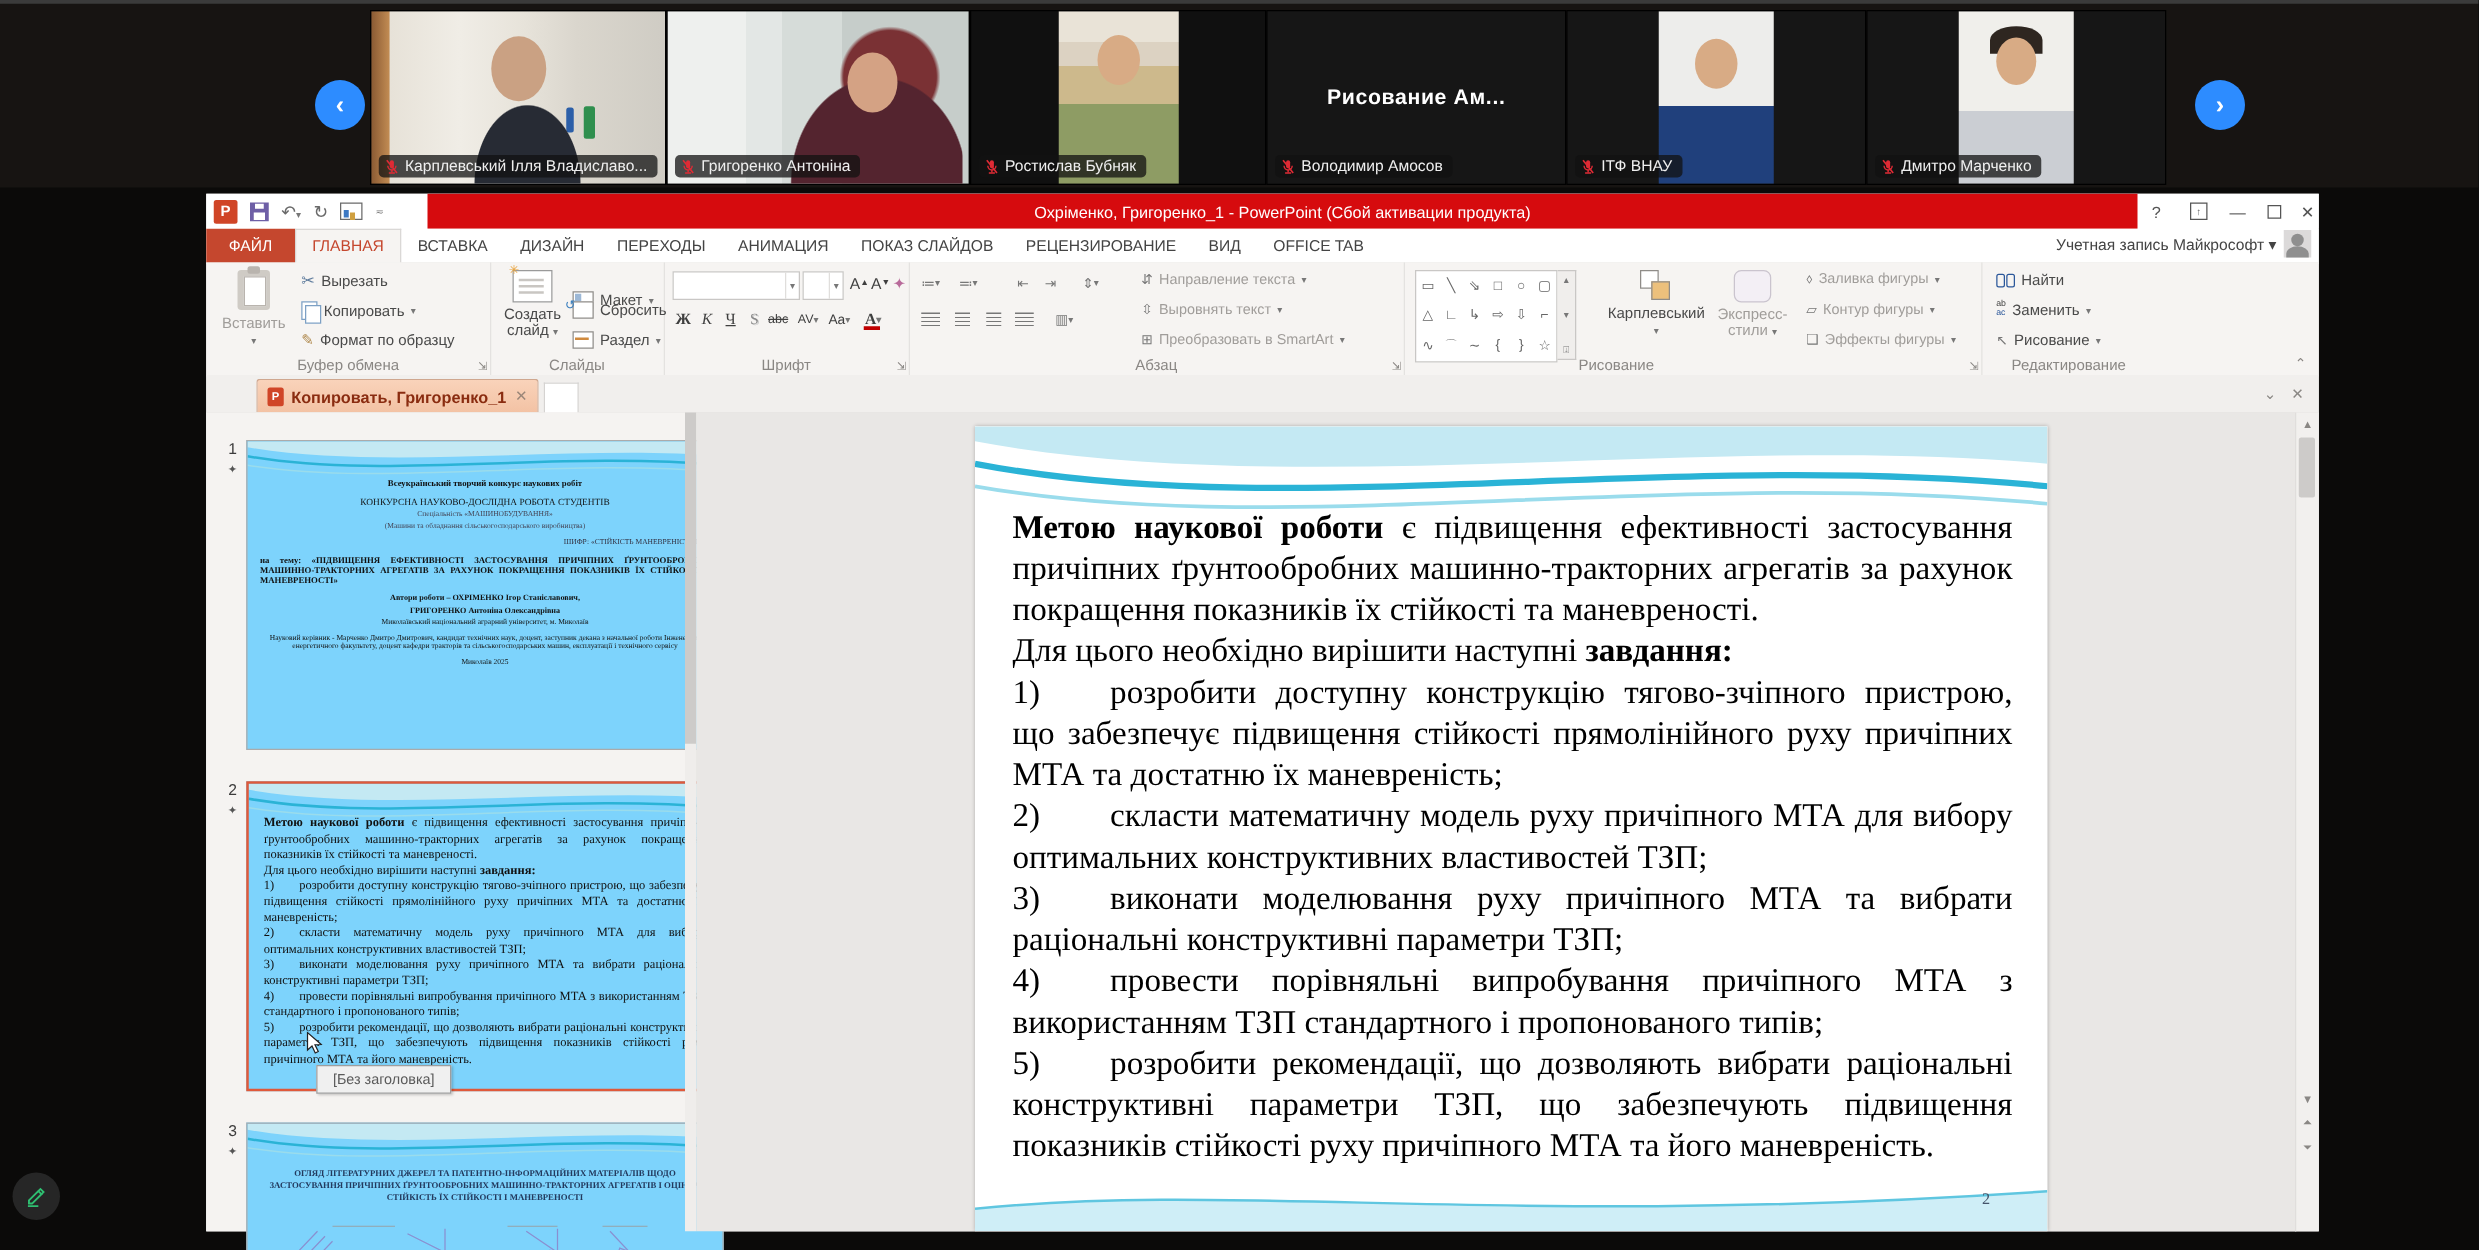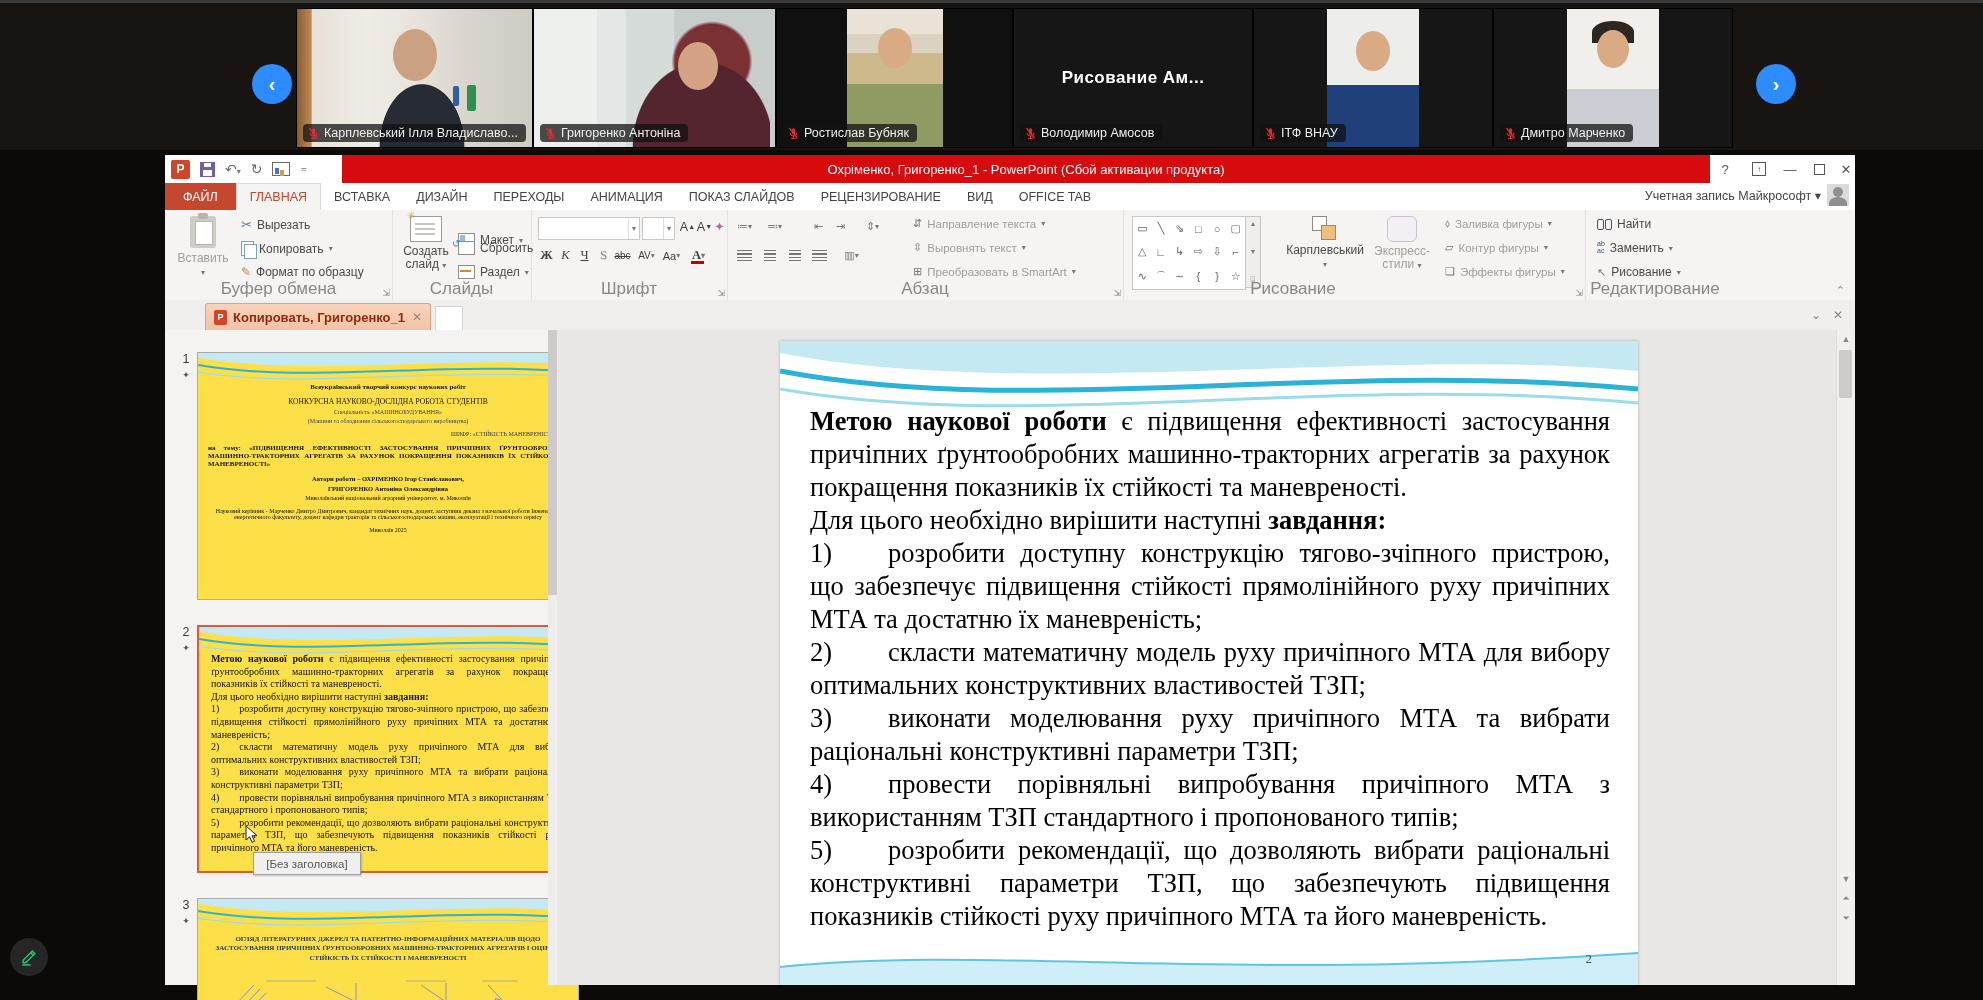--- a/index.html
+++ b/index.html
@@ -57,21 +57,21 @@
   .tab{padding:0 13px;display:flex;align-items:center;white-space:nowrap;}
   .tab-file{background:#c5472e;color:#fff;padding:0 18px;}
   .tab-sel{background:#f6f4f2;border:1px solid #dad8d6;border-bottom:none;color:#c5472e;}
   .account{position:absolute;right:34px;top:33px;font-size:12.5px;color:#444;white-space:nowrap;}
   .avatar{position:absolute;right:6px;top:29px;width:22px;height:22px;background:#dcdada;overflow:hidden;}
   .avatar::before{content:'';position:absolute;left:6px;top:3px;width:10px;height:10px;border-radius:50%;background:#8f8f8f;}
   .avatar::after{content:'';position:absolute;left:2px;top:13px;width:18px;height:12px;border-radius:50% 50% 0 0;background:#8f8f8f;}
   
   .ribbon{position:absolute;left:0;top:55px;right:0;height:90px;background:#f6f4f2;border-bottom:1px solid #d4d2d0;}
   .group{position:absolute;top:0;bottom:0;border-right:1px solid #e4e2e0;}
-  .grplabel{position:absolute;bottom:1px;left:0;right:0;text-align:center;font-size:17px;color:#8a8784;white-space:nowrap;}
+  .grplabel{position:absolute;bottom:1px;left:0;right:0;text-align:center;font-size:12px;color:#8a8784;white-space:nowrap;}
   .launcher{position:absolute;right:2px;bottom:2px;font-size:9px;color:#8a8784;}
   .rit{position:absolute;display:flex;align-items:center;gap:5px;font-size:12px;color:#4a4a4a;white-space:nowrap;}
   .big{flex-direction:column;gap:3px;text-align:center;justify-content:flex-start;}
   .gray{color:#a09d9a;}
   .dd{font-size:8px;color:#777;}
   .clip{width:26px;height:32px;background:#cfcbc5;border-radius:3px;position:relative;}
   .clip::before{content:'';position:absolute;left:8px;top:-3px;width:10px;height:6px;background:#b9b4ae;border-radius:2px;}
   .clip::after{content:'';position:absolute;left:5px;top:5px;width:16px;height:22px;background:#fff;border:1px solid #b9b4ae;}
   .scis{color:#607d9e;font-size:13px;}
   .copyic{width:11px;height:13px;border:1.2px solid #7da0c4;background:#fff;position:relative;}
@@ -116,21 +116,21 @@
   .dtabx{color:#9a8678;font-weight:normal;font-size:12px;margin-left:auto;}
   .blanktab{position:absolute;left:270px;top:6px;width:26px;height:24px;background:#fff;border:1px solid #d5d3d1;border-bottom:none;}
   .oticon{position:absolute;top:8px;color:#8a8784;font-size:12px;}
   
   .content{position:absolute;left:0;top:175px;right:0;bottom:0;background:#e9e7e5;}
   .panel{position:absolute;left:0;top:0;width:383px;bottom:0;background:#f5f3f1;}
   .pscroll{position:absolute;left:383px;top:0;width:9px;bottom:0;background:#efedeb;}
   .pthumbdiv{position:absolute;left:0;top:0;width:265px;background:#cdcbc9;}
   .slnum{position:absolute;left:12px;font-size:12.5px;color:#3c3c3c;width:18px;text-align:center;}
   .slstar{position:absolute;left:12px;font-size:9px;color:#555;width:18px;text-align:center;}
-  .thumb{position:absolute;left:32px;width:382px;background:#fde047;border:1px solid #ababab;box-sizing:border-box;overflow:hidden;}
+  .thumb{position:absolute;left:32px;width:382px;background:#7dd3fc;border:1px solid #ababab;box-sizing:border-box;overflow:hidden;}
   .thumb.sel{border:2px solid #e0593a;}
   .wave{position:absolute;left:0;top:0;width:100%;}
   .bwave{position:absolute;left:0;bottom:0;width:100%;}
   .t1text{position:absolute;left:10px;right:10px;top:30px;text-align:center;font-family:"Liberation Serif",serif;color:#111;}
   .t1text .l{margin:0 0 3px 0;}
   .t2text{position:absolute;left:12px;right:12px;top:26px;font-family:"Liberation Serif",serif;font-size:10px;line-height:12.6px;
           text-align:justify;color:#111;}
   .t2text p{margin:0;}
   .t2text .tgap{display:inline-block;width:20px;}
   .t3title{position:absolute;left:14px;right:14px;top:36px;text-align:center;font-family:"Liberation Serif",serif;

